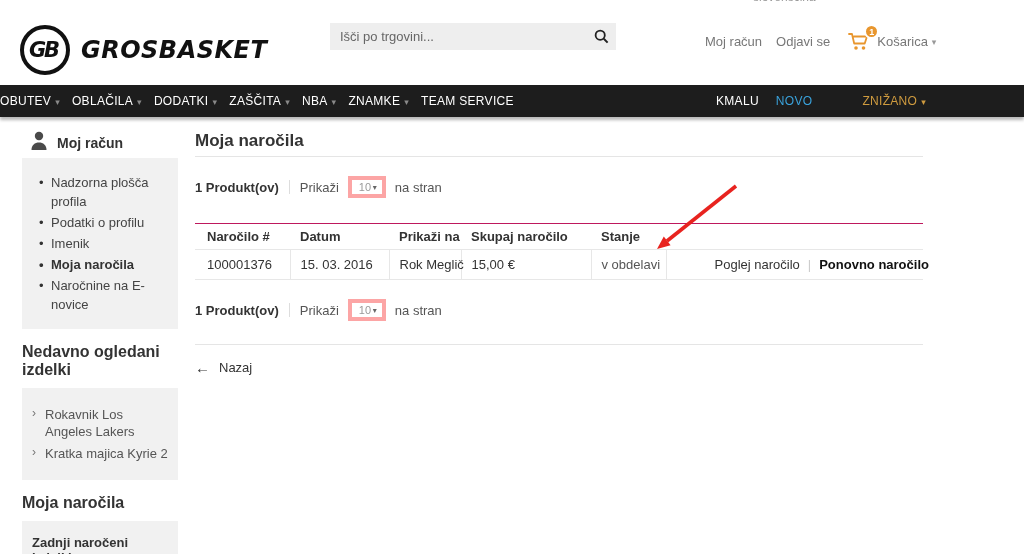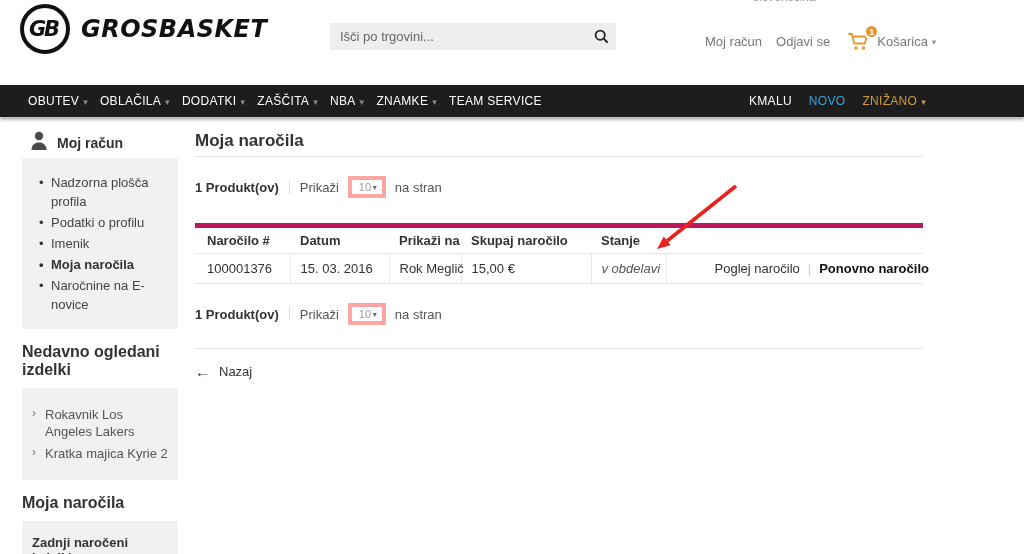--- a/index.html
+++ b/index.html
@@ -6,21 +6,21 @@
   html,body { margin:0; padding:0; }
   body { font-family: "Liberation Sans", sans-serif; background:#fff; }
   .page { position:relative; width:1024px; height:554px; overflow:hidden; background:#fff; color:#333; }
 
   
   .top-sliver { position:absolute; top:0; left:0; right:0; height:4px; overflow:hidden; }
   .top-sliver .lang { position:absolute; top:-10px; left:753px; font-size:12px; color:#999; }
 
   
   .header { position:absolute; top:4px; left:0; right:0; height:81px; background:#fff; }
-  .logo { position:absolute; left:20px; top:0; display:flex; align-items:center; gap:11px; cursor:pointer; }
+  .logo { position:absolute; left:20px; top:21px; display:flex; align-items:center; gap:11px; cursor:pointer; }
   .logo-circle { width:50px; height:50px; border:4px solid #111; border-radius:50%;
     display:flex; align-items:center; justify-content:center;
     font-family:"DejaVu Sans", sans-serif; font-weight:bold; font-style:italic;
     font-size:21px; letter-spacing:-2px; color:#111; padding-right:3px; }
   .logo-text { font-family:"DejaVu Sans", sans-serif; font-weight:bold; font-style:italic;
     font-size:24px; letter-spacing:0.5px; color:#111; }
 
   .search { position:absolute; left:330px; top:19px; width:286px; height:27px; background:#eee;
     display:flex; align-items:center; }
   .search input { flex:1; height:100%; border:0; background:transparent; padding:0 8px 0 10px;
@@ -37,25 +37,25 @@
   .cart-badge { position:absolute; top:-8px; right:-9px; min-width:15px; height:15px; border-radius:50%;
     background:#e8962e; border:2px solid #fff; color:#fff; font-size:9px; font-weight:bold;
     display:flex; align-items:center; justify-content:center; }
   .cart-label { margin-left:7px; color:#777; }
   .caret { font-size:9px; color:#999; margin-left:4px; }
 
   
   .navbar { position:absolute; top:85px; left:0; right:0; height:32px; background:#1d1d1d;
     display:flex; align-items:center; font-size:12px; z-index:5;
     box-shadow:0 3px 3px rgba(0,0,0,0.28); }
-  .nav-left { display:flex; align-items:center; gap:12px; padding-left:28px; }
+  .nav-left { display:flex; align-items:center; gap:12px; }
   .nav-item { color:#fff; letter-spacing:0.3px; cursor:pointer; white-space:nowrap; }
   .nav-item .caret { color:#8a8a8a; }
   .nav-right { margin-left:auto; display:flex; align-items:center; gap:17px; padding-right:98px; }
-  .nav-kmalu { color:#fff; } .nav-novo { color:#3aa2db; } .nav-znizano { color:#cf9b3f; }
+  .nav-kmalu { color:#fff; } .nav-novo { color:#3aa2db; } .nav-znizano { color:#cf9b3f;margin-left:33px; }
   .nav-znizano .caret { color:#cf9b3f; }
 
   
   .sidebar { position:absolute; left:22px; top:131px; width:156px; font-size:13px; }
   .account-head { display:flex; align-items:flex-end; gap:9px; margin:0 0 7px 8px;
     font-weight:bold; font-size:14px; color:#333; }
   .side-box { background:#f1f1f1; padding:13px 10px; }
   .acc-list { list-style:none; margin:0; padding:0; }
   .acc-list li { position:relative; padding-left:19px; margin:2px 0; color:#444; line-height:19px; cursor:pointer; }
   .acc-list li .bullet { position:absolute; left:7px; color:#333; }
@@ -75,27 +75,27 @@
   .tsep { width:1px; height:14px; background:#ddd; margin:0 10px; }
   .show-label { margin-right:9px; }
   .select-box { width:38px; height:22px; border:4px solid #fca5a5; background:#fff; color:#999;
     font-size:11px; display:flex; align-items:center; justify-content:space-between;
     padding:0 5px 0 7px; cursor:pointer; }
   .select-box .caret { color:#666; font-size:8px; margin:0; }
   .per-page { margin-left:9px; }
 
   table.orders { width:100%; border-collapse:collapse; font-size:13px; margin-top:24px; table-layout:fixed; }
   .orders th { text-align:left; font-weight:bold; color:#333; padding:5px 10px;
-    border-top:5px solid #be185d; border-bottom:1px solid #e7e7e7; white-space:nowrap; }
+    border-top:1px solid #be185d; border-bottom:1px solid #e7e7e7; white-space:nowrap; }
   .orders td { padding:7px 10px; border-bottom:1px solid #e7e7e7; color:#333; white-space:nowrap; }
   .orders td:not(:last-child) { border-right:1px solid #e7e7e7; }
   .orders th:first-child, .orders td:first-child { padding-left:12px; }
   .col-order{width:95px;} .col-date{width:99px;} .col-ship{width:72px;}
   .col-total{width:130px;} .col-status{width:75px;} .col-actions{width:auto;}
-  td.status { font-style:italic; color:#555; }
+  td.status { color:#555; }
   td.actions { text-align:right; padding-right:42px;padding-left:48px; }
   .action-view { color:#333; cursor:pointer; }
   .action-sep { color:#ccc; margin:0 8px; }
   .action-reorder { font-weight:bold; color:#111; cursor:pointer; }
 
   .bottom-divider { border:0; border-top:1px solid #e5e5e5; margin:22px 0 0 0; }
   .back-link { display:flex; align-items:center; gap:9px; margin-top:14px; font-size:13px; color:#333; cursor:pointer; }
   .back-link .arrow-glyph { font-weight:bold; font-size:15px; }
 
   .annotation-layer { position:absolute; top:0; left:0; width:1024px; height:554px;

